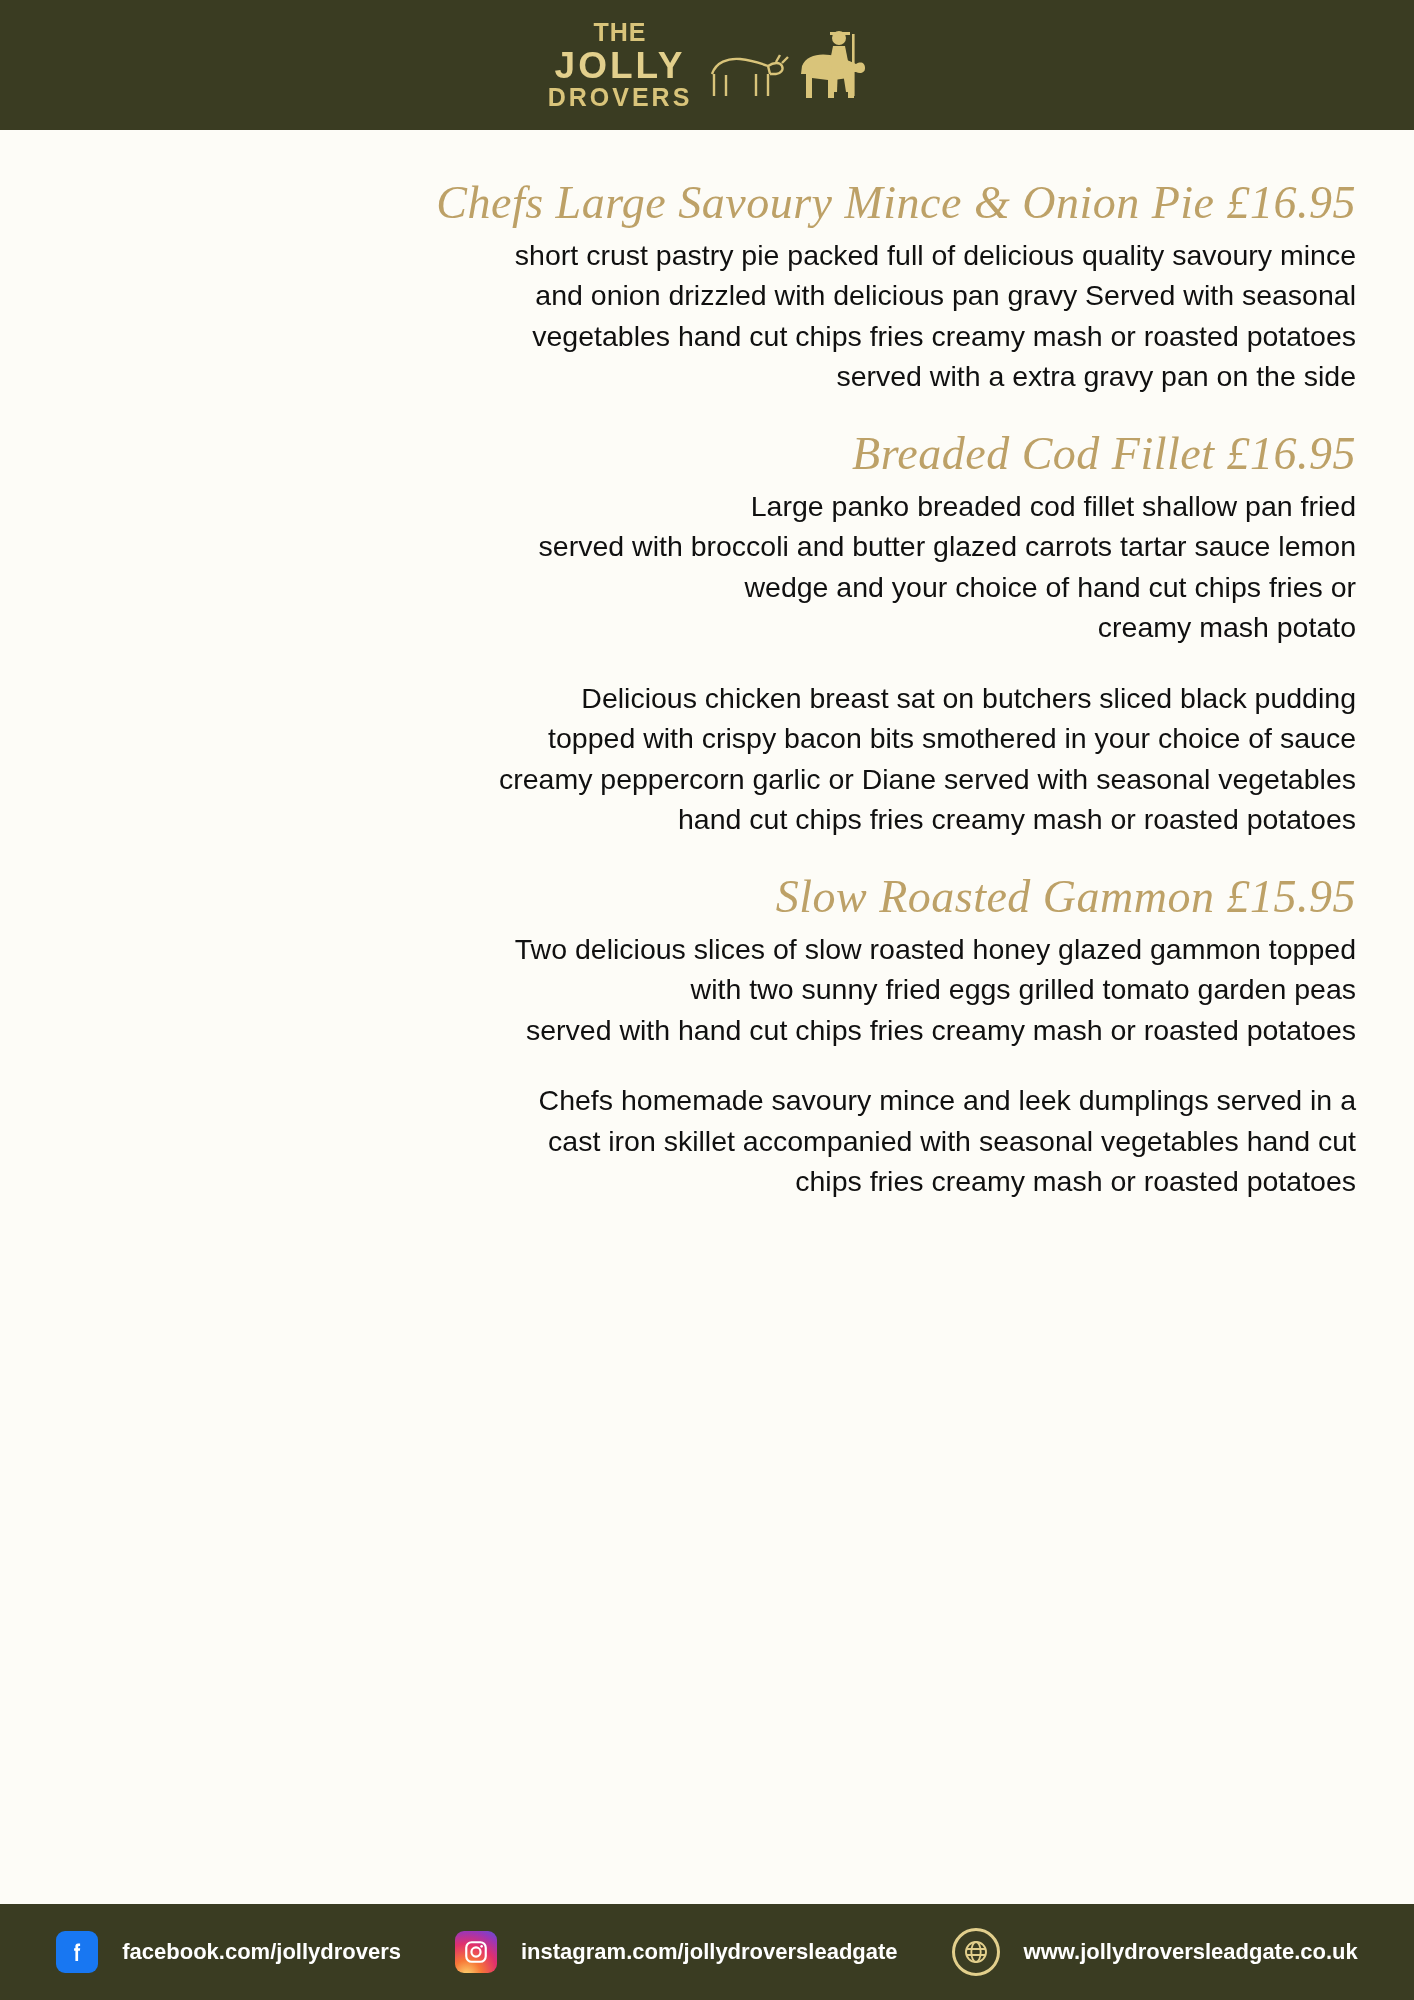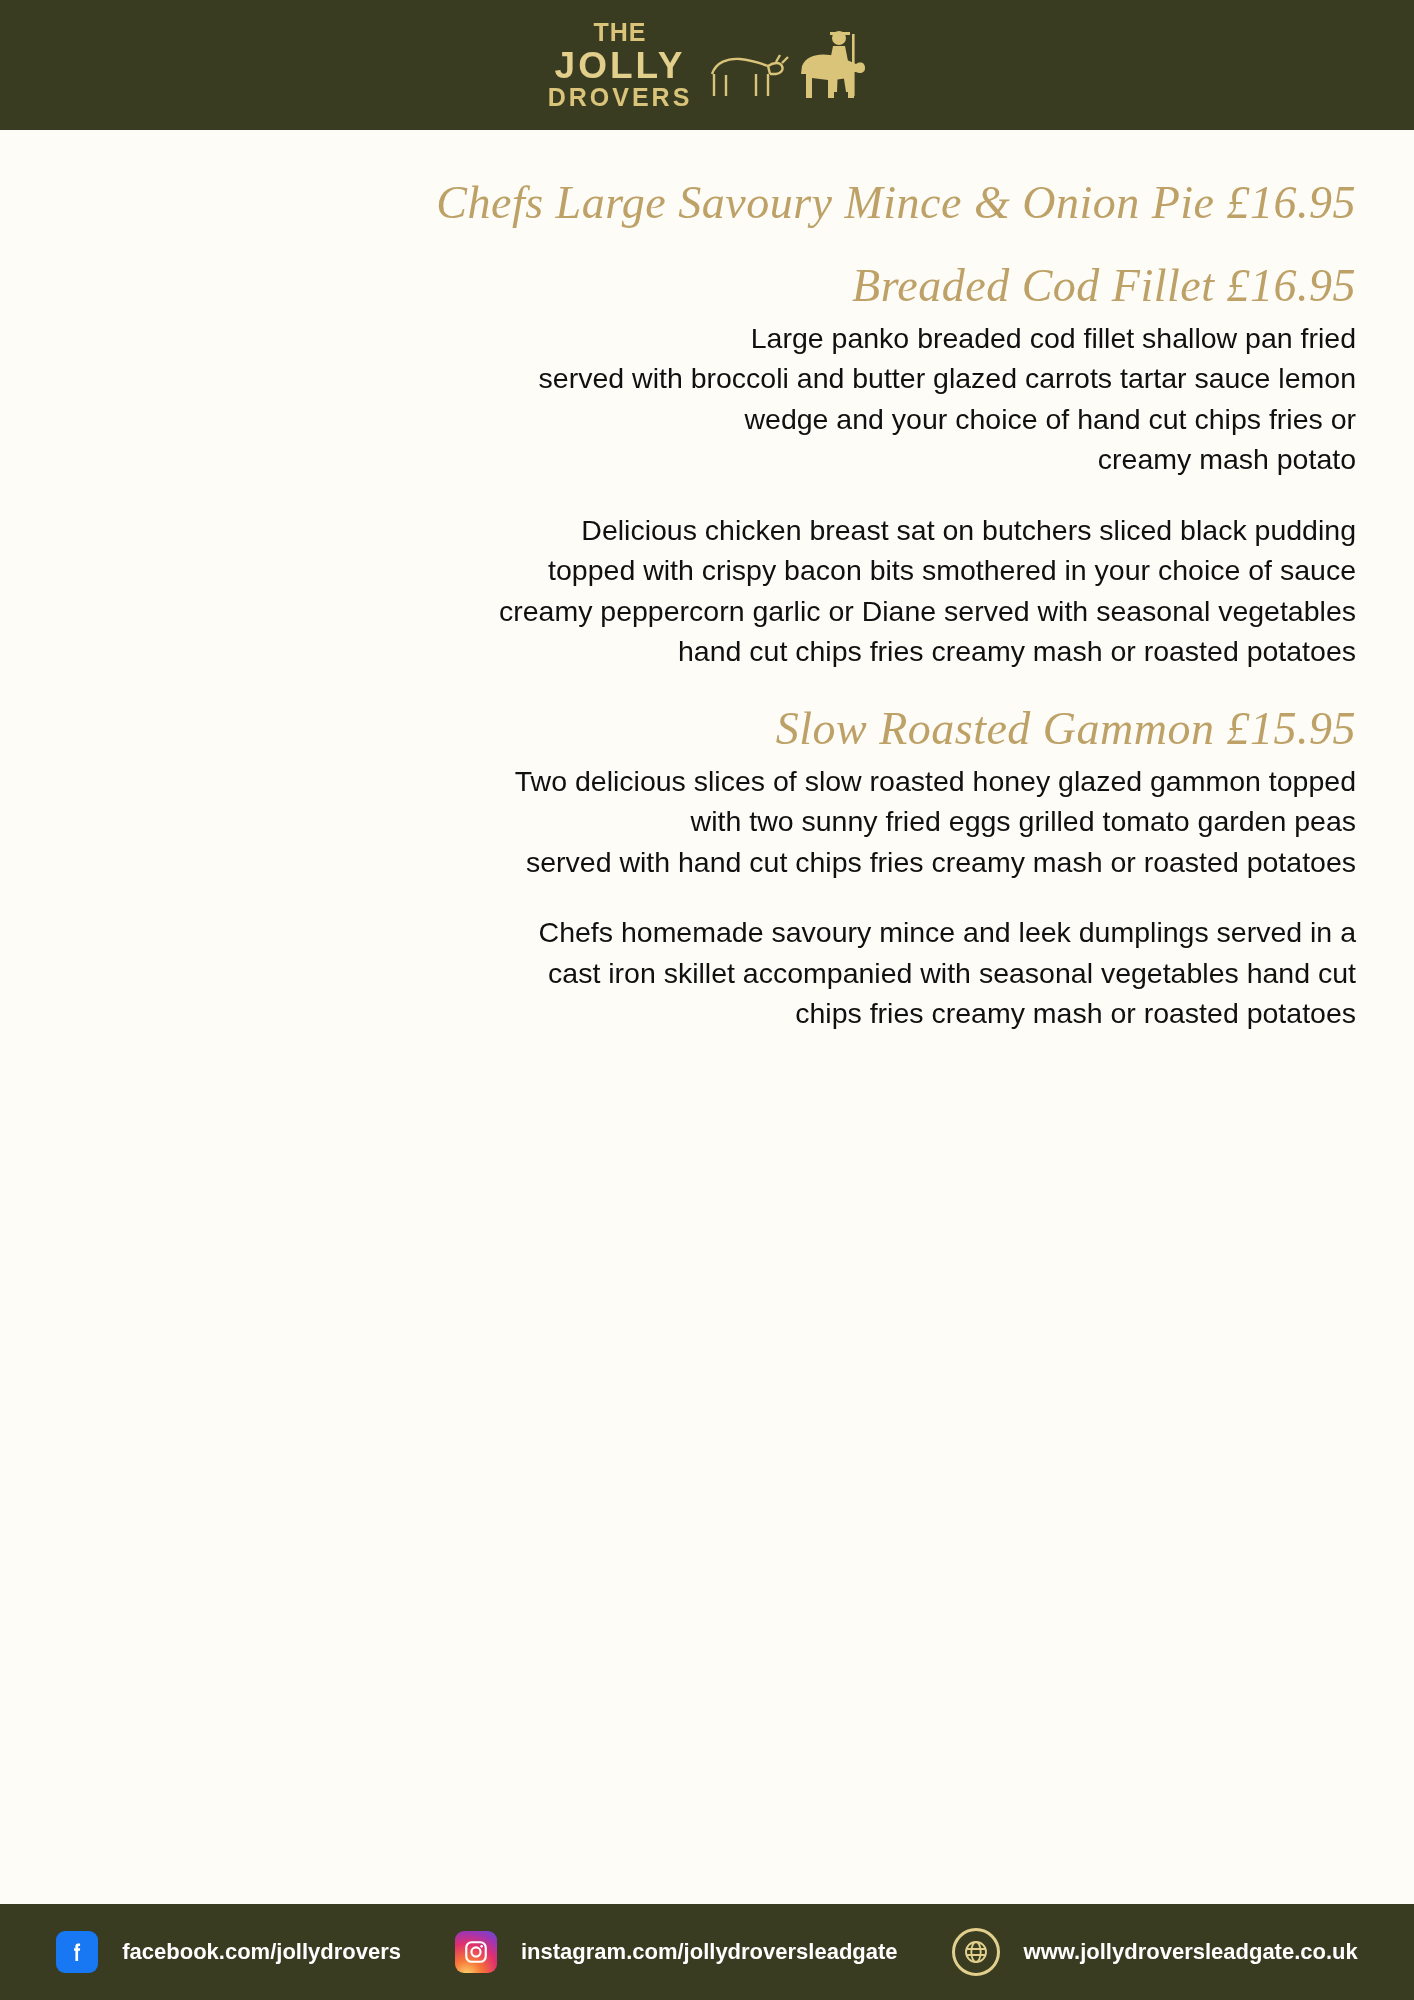--- a/index.html
+++ b/index.html
@@ -197,20 +197,24 @@
         </g>
       </svg>
     </div>
   </div>
 
 
   <div class="items">
 
     <div class="item">
       <div class="item-name">Chefs Large Savoury Mince &amp; Onion Pie £16.95</div>
+      <div class="item-desc">short crust pastry pie packed full of delicious quality savoury mince
+and onion drizzled with delicious pan gravy Served with seasonal
+vegetables hand cut chips fries creamy mash or roasted potatoes
+served with a extra gravy pan on the side</div>
     </div>
 
     <div class="item">
       <div class="item-name">Breaded Cod Fillet £16.95</div>
       <div class="item-desc">Large panko breaded cod fillet shallow pan fried
 served with broccoli and butter glazed carrots tartar sauce lemon
 wedge and your choice of hand cut chips fries or
 creamy mash potato</div>
     </div>
 

